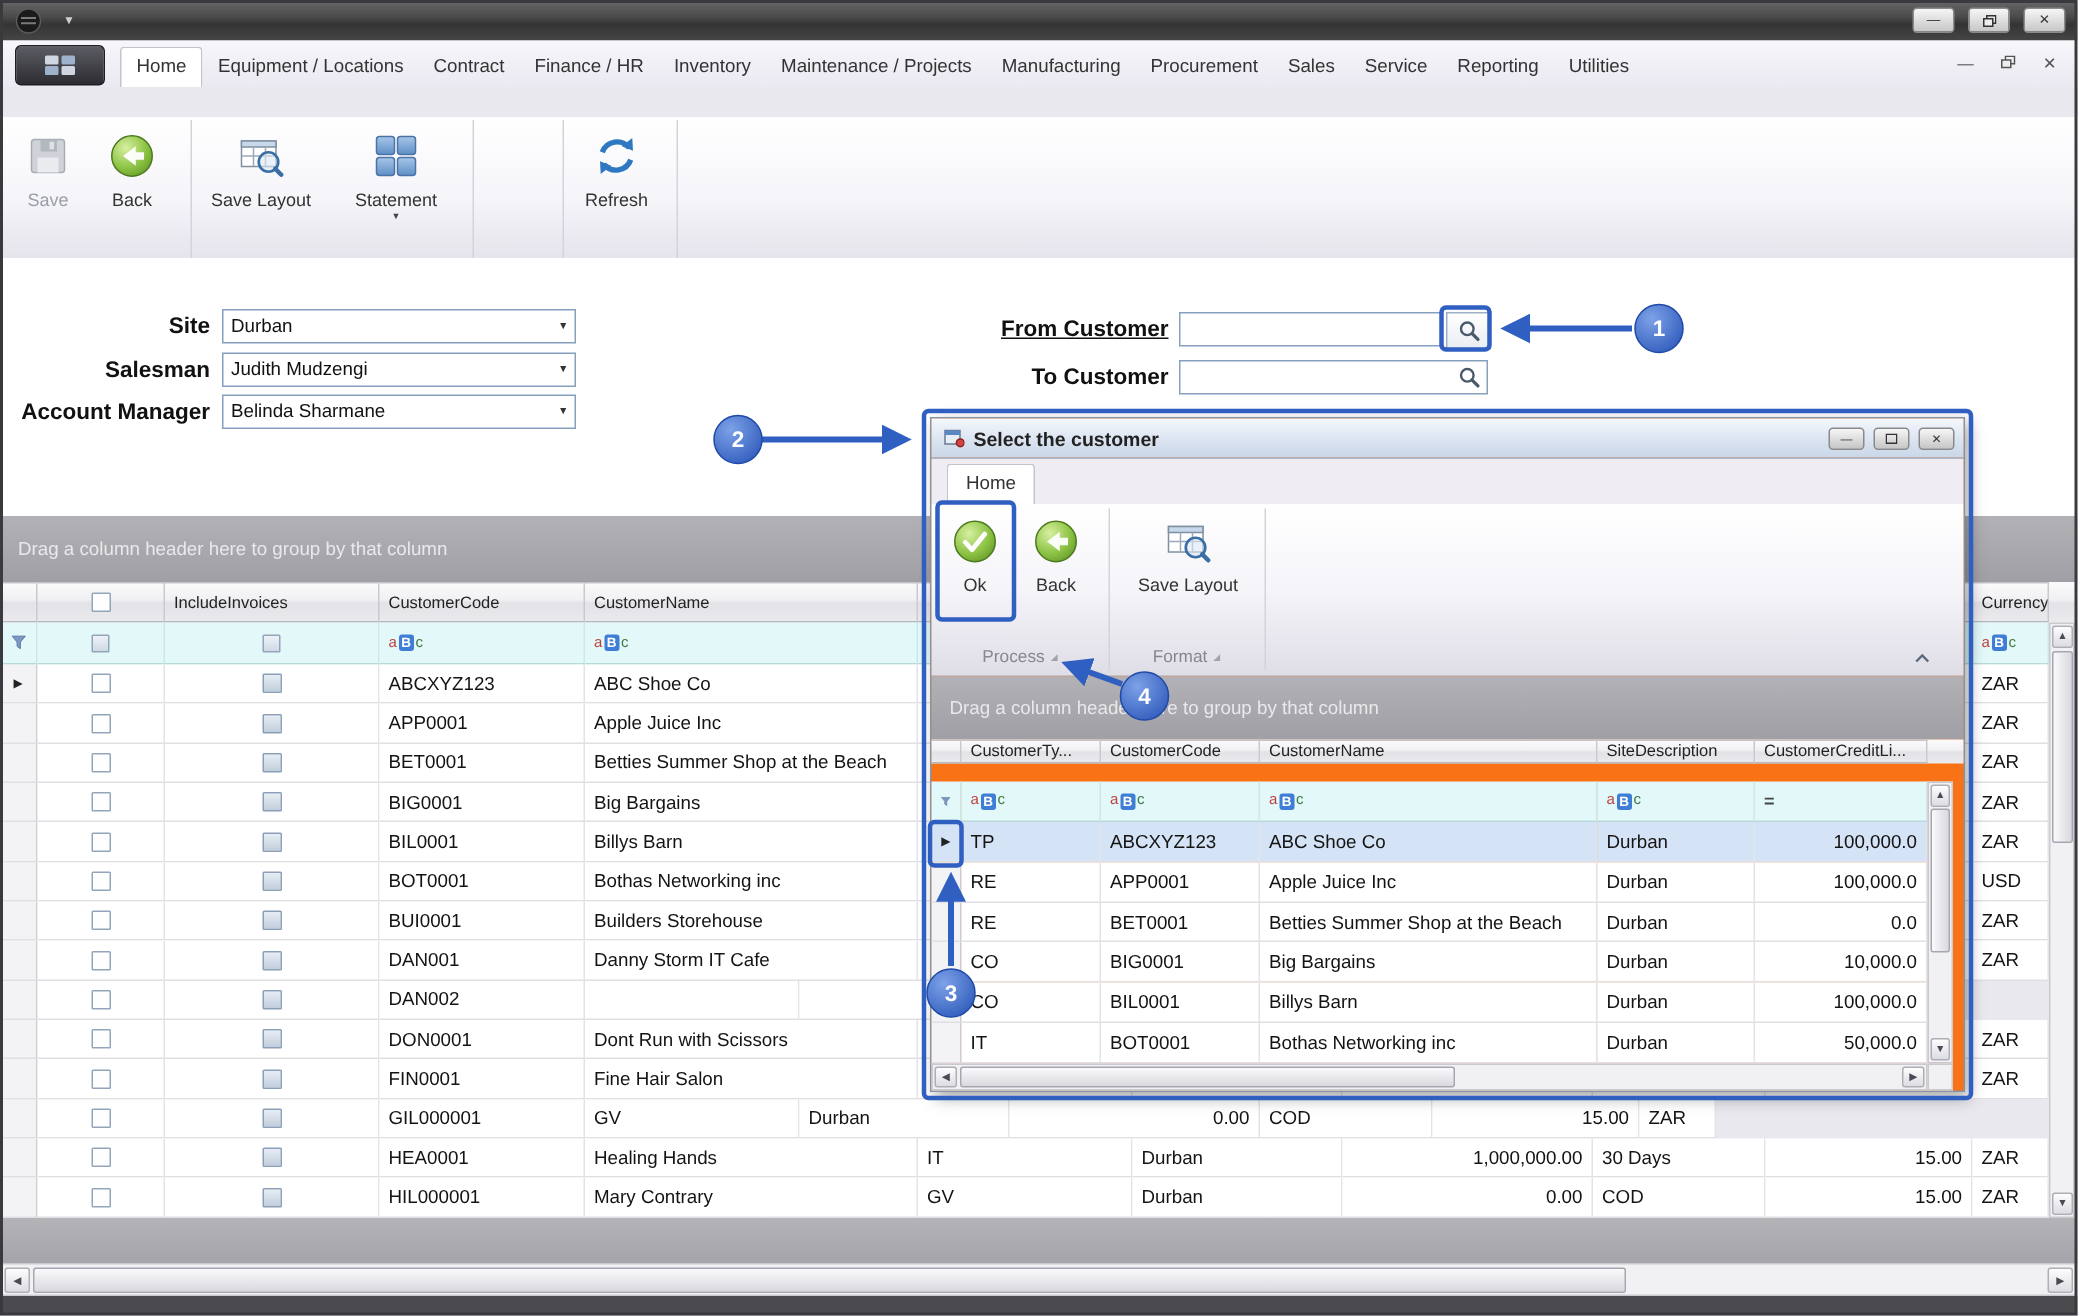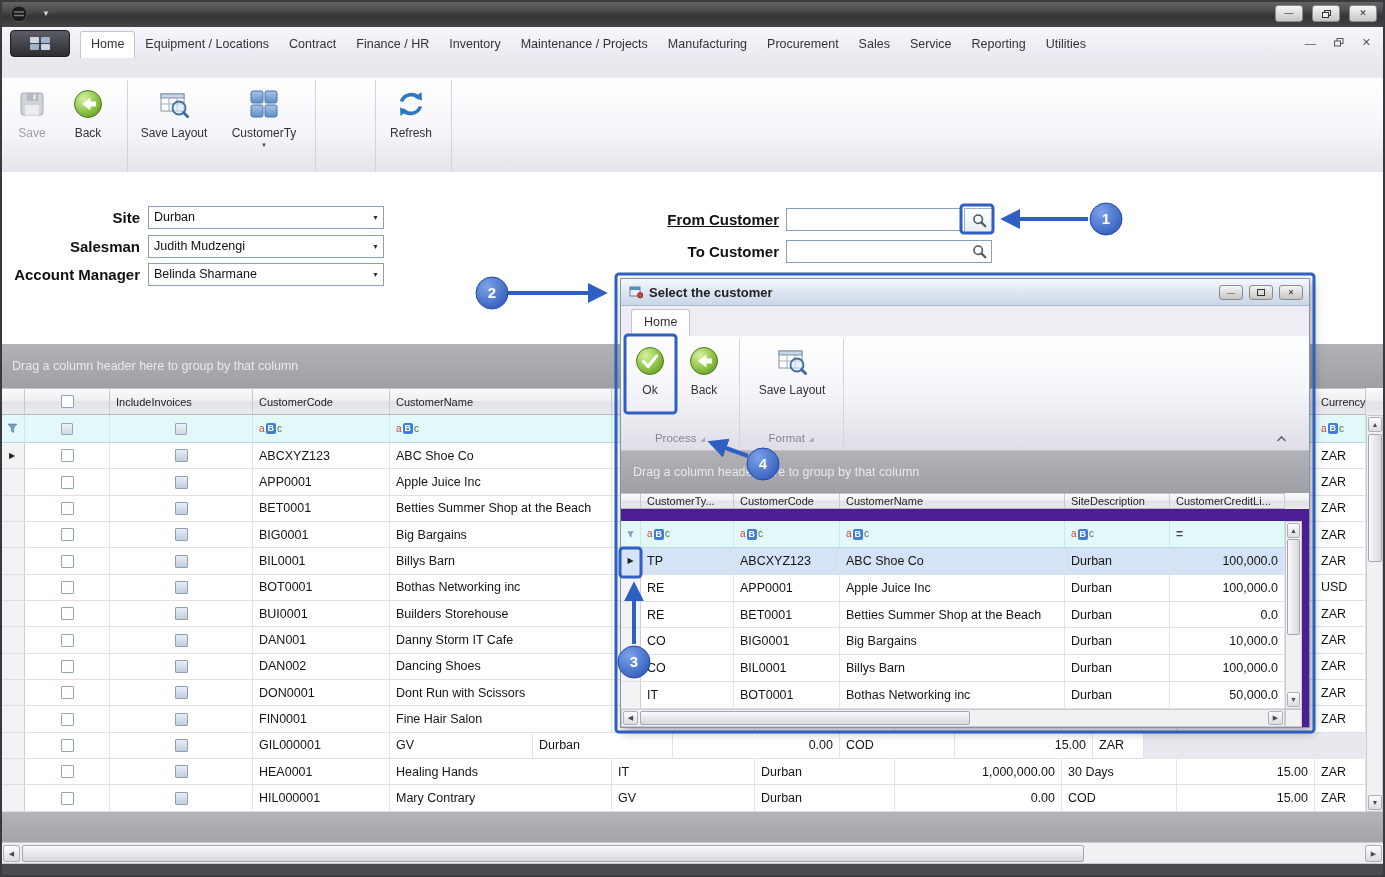--- a/index.html
+++ b/index.html
@@ -91,21 +91,21 @@
   .sb-btn{position:absolute;background:linear-gradient(#fdfdfe,#dcdce2);border:1px solid #aeaeb6;border-radius:2px;
           display:flex;align-items:center;justify-content:center;font-size:7px;color:#4a4a55;box-sizing:border-box;}
   .sb-thumb{position:absolute;border:1px solid #a6a6b0;border-radius:2px;box-sizing:border-box;}
   .sb-thumb.v{background:linear-gradient(90deg,#fafafc,#d8d8de);}
   .sb-thumb.h{background:linear-gradient(#fafafc,#d8d8de);}
 
   .bottomband{background:linear-gradient(#b4b3b8,#a5a4aa);}
   .bottomstrip{background:#4a4a4f;}
 
   
-  .dialog{left:620px;top:278px;width:690px;height:450px;background:#4c1d95;border:1px solid #8494a8;
+  .dialog{left:620px;top:278px;width:690px;height:450px;background:#f97316;border:1px solid #8494a8;
           box-shadow:3px 4px 10px rgba(0,0,0,0.35);z-index:20;}
   .dlg-titlebar{left:0;top:0;width:688px;height:27px;background:linear-gradient(#f4f8fd,#dbe4f1 55%,#c9d7e8);
                 border-bottom:1px solid #a9b8cd;display:flex;align-items:center;padding:0 8px;}
   .dlg-title{font-weight:bold;font-size:13px;color:#222;margin-left:6px;}
   .dlg-btns{position:absolute;right:6px;top:6px;display:flex;gap:6px;}
   .dlg-tabrow{left:0;top:27px;width:688px;height:30px;background:#efedf3;}
   .dlg-tab{position:absolute;left:10px;bottom:0;height:26px;line-height:25px;padding:0 12px;font-size:12.5px;color:#333;
            background:#fff;border:1px solid #c5c4cc;border-bottom:none;border-radius:3px 3px 0 0;}
   .dlg-ribbon{left:0;top:57px;width:688px;height:115px;border-bottom:1px solid #c2c1ca;
               background:linear-gradient(#ffffff,#f5f4f9 50%,#eae9f0 75%,#dfdee6);}
@@ -232,21 +232,21 @@
               </linearGradient>
             </defs>
             <g fill="url(#gw)" stroke="#4a73a8">
               <rect x="3" y="3" width="12" height="12" rx="2"></rect>
               <rect x="17" y="3" width="12" height="12" rx="2"></rect>
               <rect x="3" y="17" width="12" height="12" rx="2"></rect>
               <rect x="17" y="17" width="12" height="12" rx="2"></rect>
             </g>
           </svg>
       </span>
-      <span class="rlb">CustomerTy</span>
+      <span class="rlb">Statement</span>
       <span class="ddarr">▼</span>
     </div>
     <div class="rbtn" style="left:378px;width:66px;">
       <span class="ric">
         <svg width="32" height="32" viewBox="0 0 32 32">
             <g fill="none" stroke="#2e78c2" stroke-width="3.6">
               <path d="M6.5 13.5 A10.5 10.5 0 0 1 24.5 10.5"></path>
               <path d="M25.5 18.5 A10.5 10.5 0 0 1 7.5 21.5"></path>
             </g>
             <polygon points="26.5,4 27,12.5 19.5,9.5" fill="#2e78c2"></polygon>
@@ -510,21 +510,20 @@
       </div>
       <div class="grow mgrow">
         <div class="c ind mg-ind"></div>
         <div class="c cc mg-sel">
           <span class="cb"></span>
         </div>
         <div class="c cc mg-inc">
           <span class="cb cbf"></span>
         </div>
         <div class="c mg-code">DAN002</div>
-        <div class="c mg-name">Dancing Shoes</div>
         <div class="c mg-type"></div>
         <div class="c mg-site"></div>
         <div class="c mg-credit r"></div>
         <div class="c mg-terms"></div>
         <div class="c mg-disc r"></div>
         <div class="c mg-cur">ZAR</div>
       </div>
       <div class="grow mgrow">
         <div class="c ind mg-ind"></div>
         <div class="c cc mg-sel">

